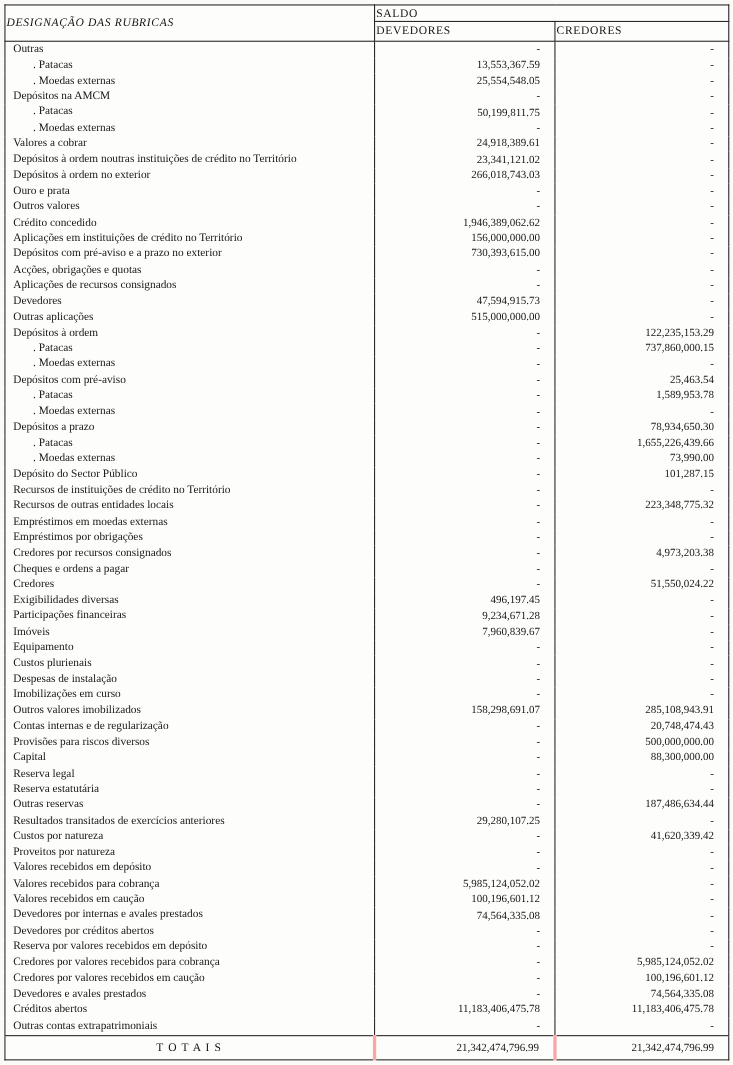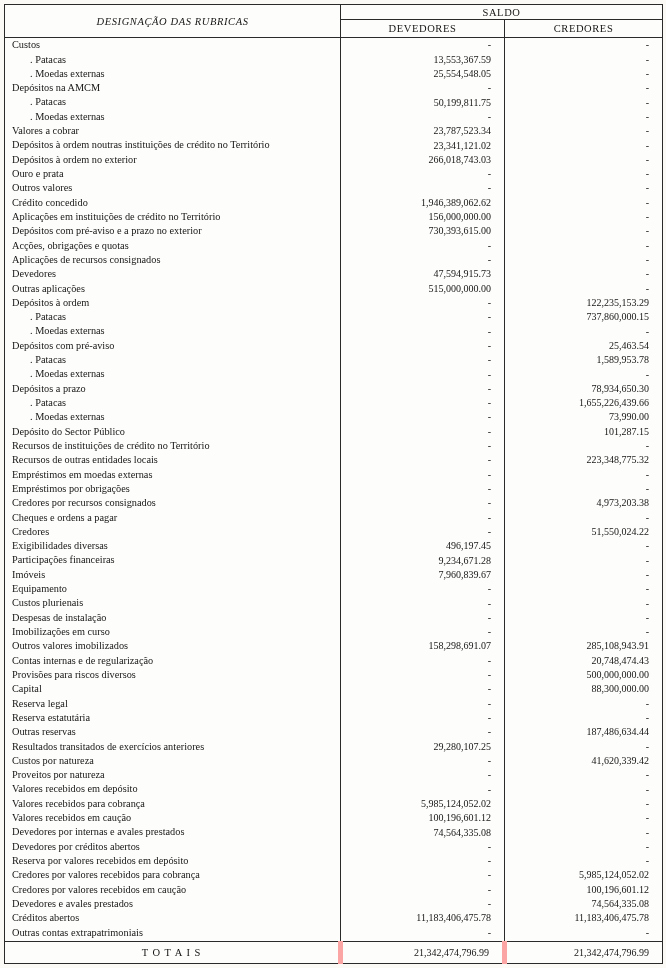--- a/index.html
+++ b/index.html
@@ -23,21 +23,21 @@
     background: #fdfdfb;
   }
   th, td {
     font-weight: normal;
     overflow: hidden;
     white-space: nowrap;
   }
   thead th {
     font-size: 10.5px;
     letter-spacing: 0.6px;
-    text-align: center;
+    text-align: left;
     vertical-align: middle;
     border: 1px solid #2a2a2a;
   }
   th.h-designation { width: 336px; font-style: italic; }
   tr.h-row1 { height: 15px; }
   tr.h-row2 { height: 18px; }
   tbody td {
     font-size: 10.3px;
     line-height: 1;
     vertical-align: middle;
@@ -60,21 +60,21 @@
     vertical-align: middle;
   }
   tfoot tr { height: 22px; }
   td.tot-label {
     text-align: center;
     letter-spacing: 1px;
   }
   td.tot-num {
     text-align: right;
     padding-right: 13px;
-    border-left: 5px solid #fca5a5;
+    border-left: 3px solid #fca5a5;
     font-size: 10px;
   }
 </style>
 </head>
 <body>
 
 <table class="balance">
   <colgroup>
     <col style="width:336px">
     <col style="width:164px">
@@ -85,21 +85,21 @@
       <th class="h-designation" rowspan="2">DESIGNAÇÃO DAS RUBRICAS</th>
       <th colspan="2">SALDO</th>
     </tr>
     <tr class="h-row2">
       <th>DEVEDORES</th>
       <th>CREDORES</th>
     </tr>
   </thead>
   <tbody>
       <tr>
-        <td class="cell-label">Custos</td>
+        <td class="cell-label">Outras</td>
         <td class="cell-num">-</td>
         <td class="cell-num">-</td>
       </tr>
       <tr>
         <td class="cell-label indent">. Patacas</td>
         <td class="cell-num">13,553,367.59</td>
         <td class="cell-num">-</td>
       </tr>
       <tr>
         <td class="cell-label indent">. Moedas externas</td>
@@ -116,21 +116,21 @@
         <td class="cell-num">50,199,811.75</td>
         <td class="cell-num">-</td>
       </tr>
       <tr>
         <td class="cell-label indent">. Moedas externas</td>
         <td class="cell-num">-</td>
         <td class="cell-num">-</td>
       </tr>
       <tr>
         <td class="cell-label">Valores a cobrar</td>
-        <td class="cell-num">23,787,523.34</td>
+        <td class="cell-num">24,918,389.61</td>
         <td class="cell-num">-</td>
       </tr>
       <tr>
         <td class="cell-label">Depósitos à ordem noutras instituições de crédito no Território</td>
         <td class="cell-num">23,341,121.02</td>
         <td class="cell-num">-</td>
       </tr>
       <tr>
         <td class="cell-label">Depósitos à ordem no exterior</td>
         <td class="cell-num">266,018,743.03</td>

